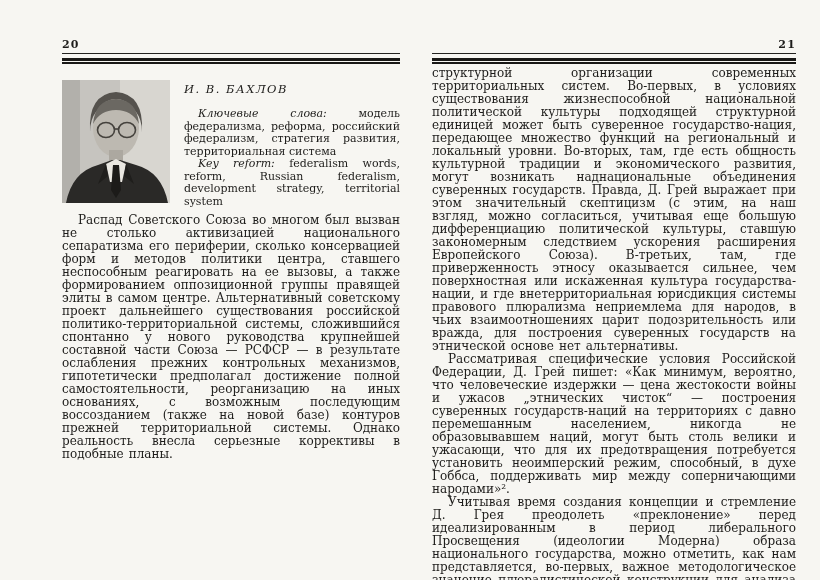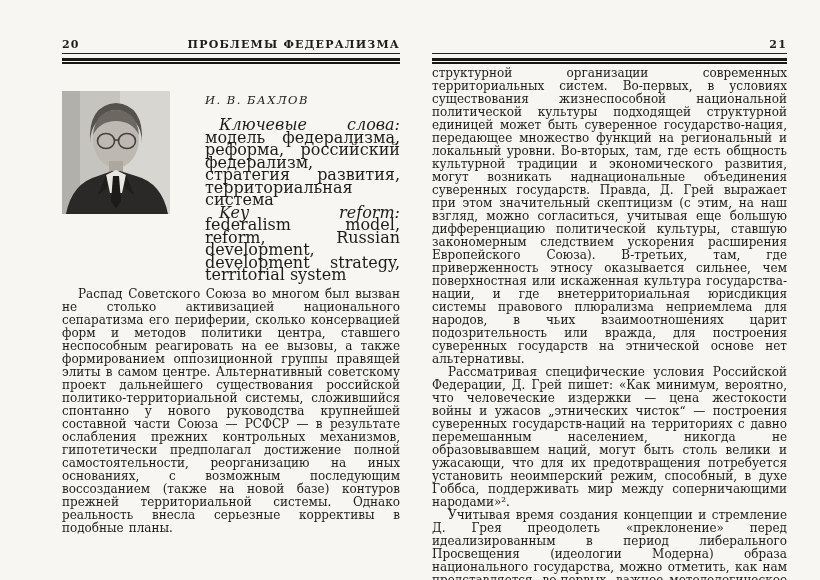--- a/index.html
+++ b/index.html
@@ -6,70 +6,69 @@
   html,body { width:820px; height:580px; }
   body {
     background:#f7f6f2;
     color:#1d1c1a;
     font-family:"DejaVu Serif","Liberation Serif",serif;
     overflow:hidden;
   }
   .spread { display:flex; width:820px; height:580px; }
   .page { position:relative; height:580px; }
   .page.left  { width:410px; padding:38px 10px 0 62px; }
-  .page.right { width:410px; padding:38px 33px 0 22px; }
+  .page.right { width:410px; padding:38px 24px 0 22px; }
 
   
   .pagehead {
-    display:flex; justify-content:space-between; align-items:baseline;
+    display:flex; justify-content:flex-start; align-items:baseline;
     font-size:11px; font-weight:bold; letter-spacing:1.2px;
     border-bottom:1px solid #23221f; padding-bottom:2px;
   }
   .pagehead .spacer { flex:1; }
   .dblrule { margin-top:4px; }
   .dblrule .r1 { height:2.5px; background:#191816; }
   .dblrule .r2 { height:2px; background:#191816; margin-top:1.5px; }
 
   
-  .articlehead { display:flex; margin-top:27px;gap:21px; }
+  .articlehead { display:flex; margin-top:16px; }
   .photo {
     width:108px; height:123px; flex:0 0 108px; margin-right:14px;
     overflow:hidden; background:#cfcdc8;
   }
   .photo svg { display:block; width:108px; height:123px; }
   .headright { flex:1; padding-top:2px; }
   .author {
     font-style:italic; font-size:11.5px; letter-spacing:1.5px; margin-bottom:12px;
   }
   .title {
     font-size:12px; font-weight:bold; line-height:15px; letter-spacing:0.6px;
     margin-bottom:10px;
   }
   .title sup { font-size:8px; }
-  .kw { font-size:16px; line-height:12.5px; text-indent:14px; text-align:justify; }
+  .kw { font-size:11px; line-height:12.5px; text-indent:14px; text-align:justify; }
   .kwlabel { font-style:italic; }
 
   
   .bodytext { margin-top:6px; }
   .bodytext p, .bodytext-r p {
     font-size:12px; line-height:13px; text-align:justify;
     text-indent:16px; word-spacing:1.2px;
   }
   .bodytext-r { margin-top:3px; }
   .bodytext-r p.no-indent { text-indent:0; }
 </style>
 </head>
 <body>
 
 <div class="spread">
 
   <div class="page left">
     <div class="pagehead">
       <span>20</span>
-      <span>ПРОБЛЕМЫ ФЕДЕРАЛИЗМА</span>
     </div>
     <div class="dblrule">
       <div class="r1"></div>
         <div class="r2"></div>
     </div>
 
     <div class="articlehead">
       <div class="photo">
         <svg viewBox="0 0 108 123" xmlns="http://www.w3.org/2000/svg">
           <rect width="108" height="123" fill="#c6c4bf"></rect>
@@ -95,21 +94,21 @@
 
           <path d="M51 85 L57 85 L59 110 L54 118 L49 110 Z" fill="#1c1b19"></path>
 
           <path d="M44 84 L36 104 L46 96 Z" fill="#1f1e1c"></path>
           <path d="M64 84 L72 104 L62 96 Z" fill="#1f1e1c"></path>
         </svg>
       </div>
       <div class="headright">
         <div class="author">И. В. БАХЛОВ</div>
         <p class="kw"><span class="kwlabel">Ключевые слова:</span><span> модель федерализма, реформа, российский федерализм, стратегия развития, территориальная система</span></p>
-        <p class="kw"><span class="kwlabel">Key reform:</span><span> federalism model, reform, Russian development, development strategy, territorial system</span></p>
+        <p class="kw"><span class="kwlabel">Key reform:</span><span> federalism words, reform, Russian federalism, development strategy, territorial system</span></p>
       </div>
     </div>
 
     <div class="bodytext">
       <p>Распад Советского Союза во многом был вызван не столько активизацией национального сепаратизма его периферии, сколько консервацией форм и методов политики центра, ставшего неспособным реагировать на ее вызовы, а также формированием оппозиционной группы правящей элиты в самом центре. Альтернативный советскому проект дальнейшего существования российской политико-территориальной системы, сложившийся спонтанно у нового руководства крупнейшей составной части Союза — РСФСР — в результате ослабления прежних контрольных механизмов, гипотетически предполагал достижение полной самостоятельности, реорганизацию на иных основаниях, с возможным последующим воссозданием (также на новой базе) контуров прежней территориальной системы. Однако реальность внесла серьезные коррективы в подобные планы.</p>
 
     </div>
 
   </div>
 

